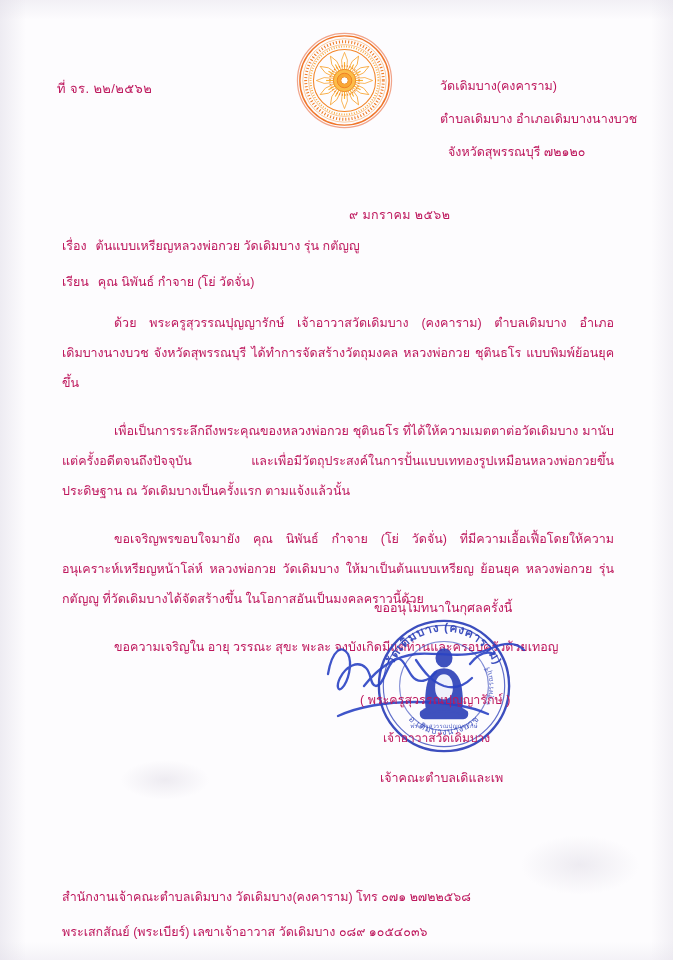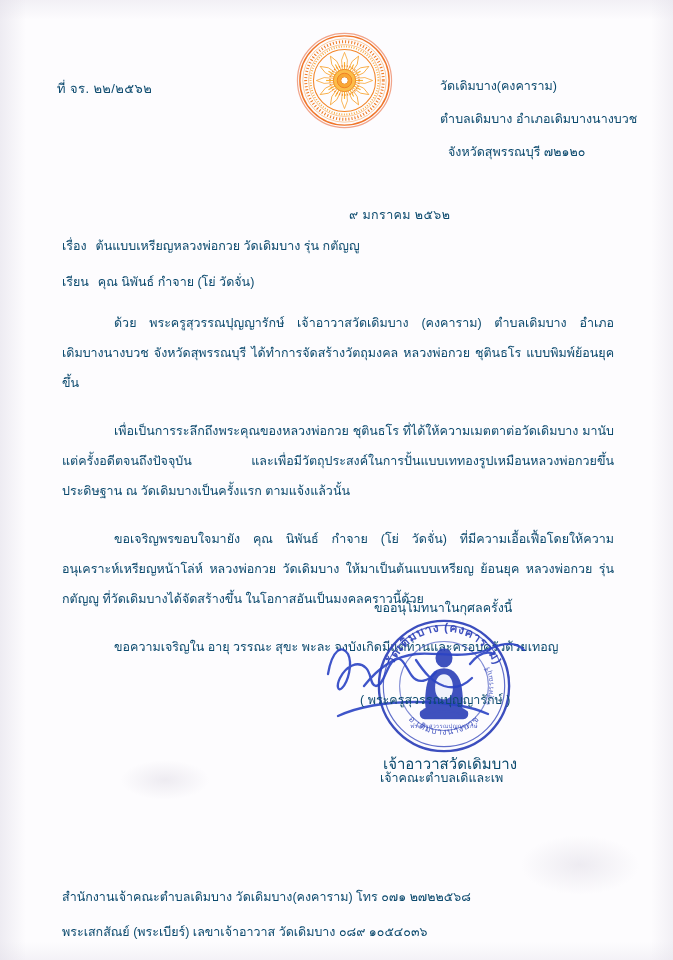--- a/index.html
+++ b/index.html
@@ -10,21 +10,21 @@
   }
   body {
     font-family: "Liberation Sans", "DejaVu Sans", sans-serif;
   }
   .page {
     position: relative;
     width: 673px;
     height: 960px;
     background: #fdfcfe;
     overflow: hidden;
-    color: #0c4a6e;
+    color: #be185d;
     font-size: 12.5px;
     text-decoration: underline;
   }
   
   .scan-shade {
     position: absolute;
     inset: 0;
     pointer-events: none;
     background:
       linear-gradient(to right, rgba(225,222,232,0.55) 0px, rgba(255,255,255,0) 26px),
@@ -143,24 +143,23 @@
     left: 30px;
     top: 100px;
     font-size: 12.5px;
     white-space: nowrap;
     z-index: 3;
   }
   .sig-title-1 {
     position: absolute;
     left: 53px;
     top: 138px;
-    font-size: 15px;
+    font-size: 12px;
     white-space: nowrap;
     z-index: 3;
-    margin-top: 24px;
   }
   .sig-title-2 {
     position: absolute;
     left: 50px;
     top: 178px;
     font-size: 12.5px;
     white-space: nowrap;
     z-index: 3;
   }
 

